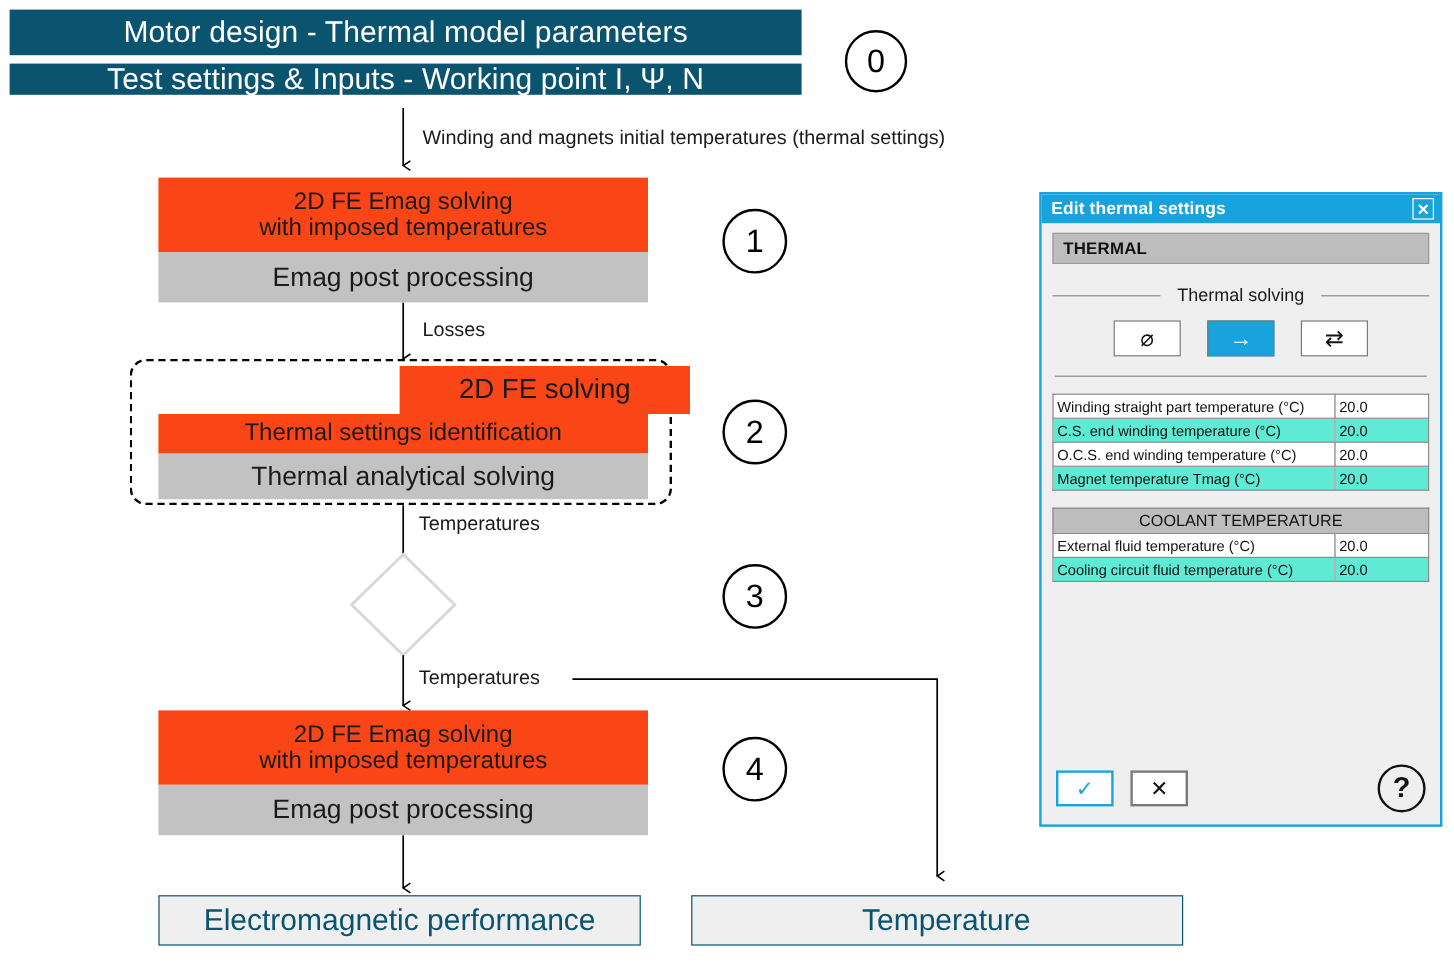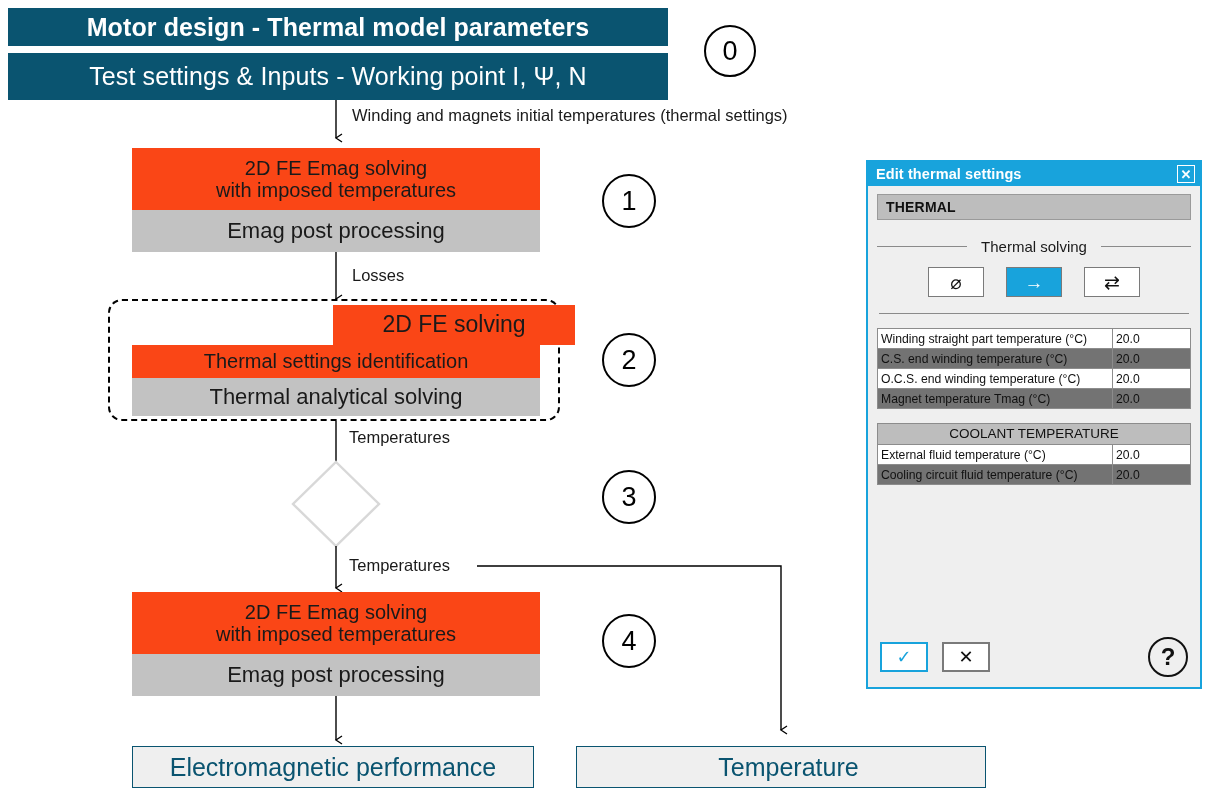--- a/index.html
+++ b/index.html
@@ -191,21 +191,21 @@
     border: 1px solid #8c8c8c;
     font-size: 12.2px;
     padding: 1px 3px;
     color: #111111;
     height: 17px;
     overflow: hidden;
     white-space: nowrap;
   }
   .temp-table td.label { width: 228px; }
   .temp-table tr.odd  td { background: #ffffff; }
-  .temp-table tr.even td { background: #737373; }
+  .temp-table tr.even td { background: #5eead4; }
 
   
   #dialog-footer {
     position: absolute;
     left: 0; right: 0; bottom: 0;
     height: 60px;
     display: flex;
     align-items: center;
     padding: 0 12px;
     gap: 14px;
@@ -246,24 +246,24 @@
 
     <polygon points="336,462 379,504 336,546 293,504" fill="none" stroke="#d8d8d8" stroke-width="2.4"></polygon>
 
     <line x1="336" y1="546" x2="336" y2="588" stroke="#000" stroke-width="1.4" marker-end="url(#arw)"></line>
 
     <path d="M477,566 L781,566 L781,730" fill="none" stroke="#000" stroke-width="1.4" marker-end="url(#arw)"></path>
 
     <line x1="336" y1="696" x2="336" y2="740" stroke="#000" stroke-width="1.4" marker-end="url(#arw)"></line>
   </svg>
 
-  <div class="abs teal-bar" style="left:8px; top:8px; width:660px; height:38px;font-weight:bold;">
+  <div class="abs teal-bar" style="left:8px; top:8px; width:660px; height:38px;">
     <span>Motor design - Thermal model parameters</span>
   </div>
-  <div class="abs teal-bar" style="left:8px; top:53px; width:660px; height:47px;">
+  <div class="abs teal-bar" style="left:8px; top:53px; width:660px; height:26px;">
     <span>Test settings &amp; Inputs - Working point I, Ψ, N</span>
   </div>
 
   <div class="abs step-circle" style="left:704px; top:25px; width:52px; height:52px;">
     <span>0</span>
   </div>
 
   <div class="abs edge-label" style="left:352px; top:106px;">
     <span>Winding and magnets initial temperatures (thermal settings)</span>
   </div>

